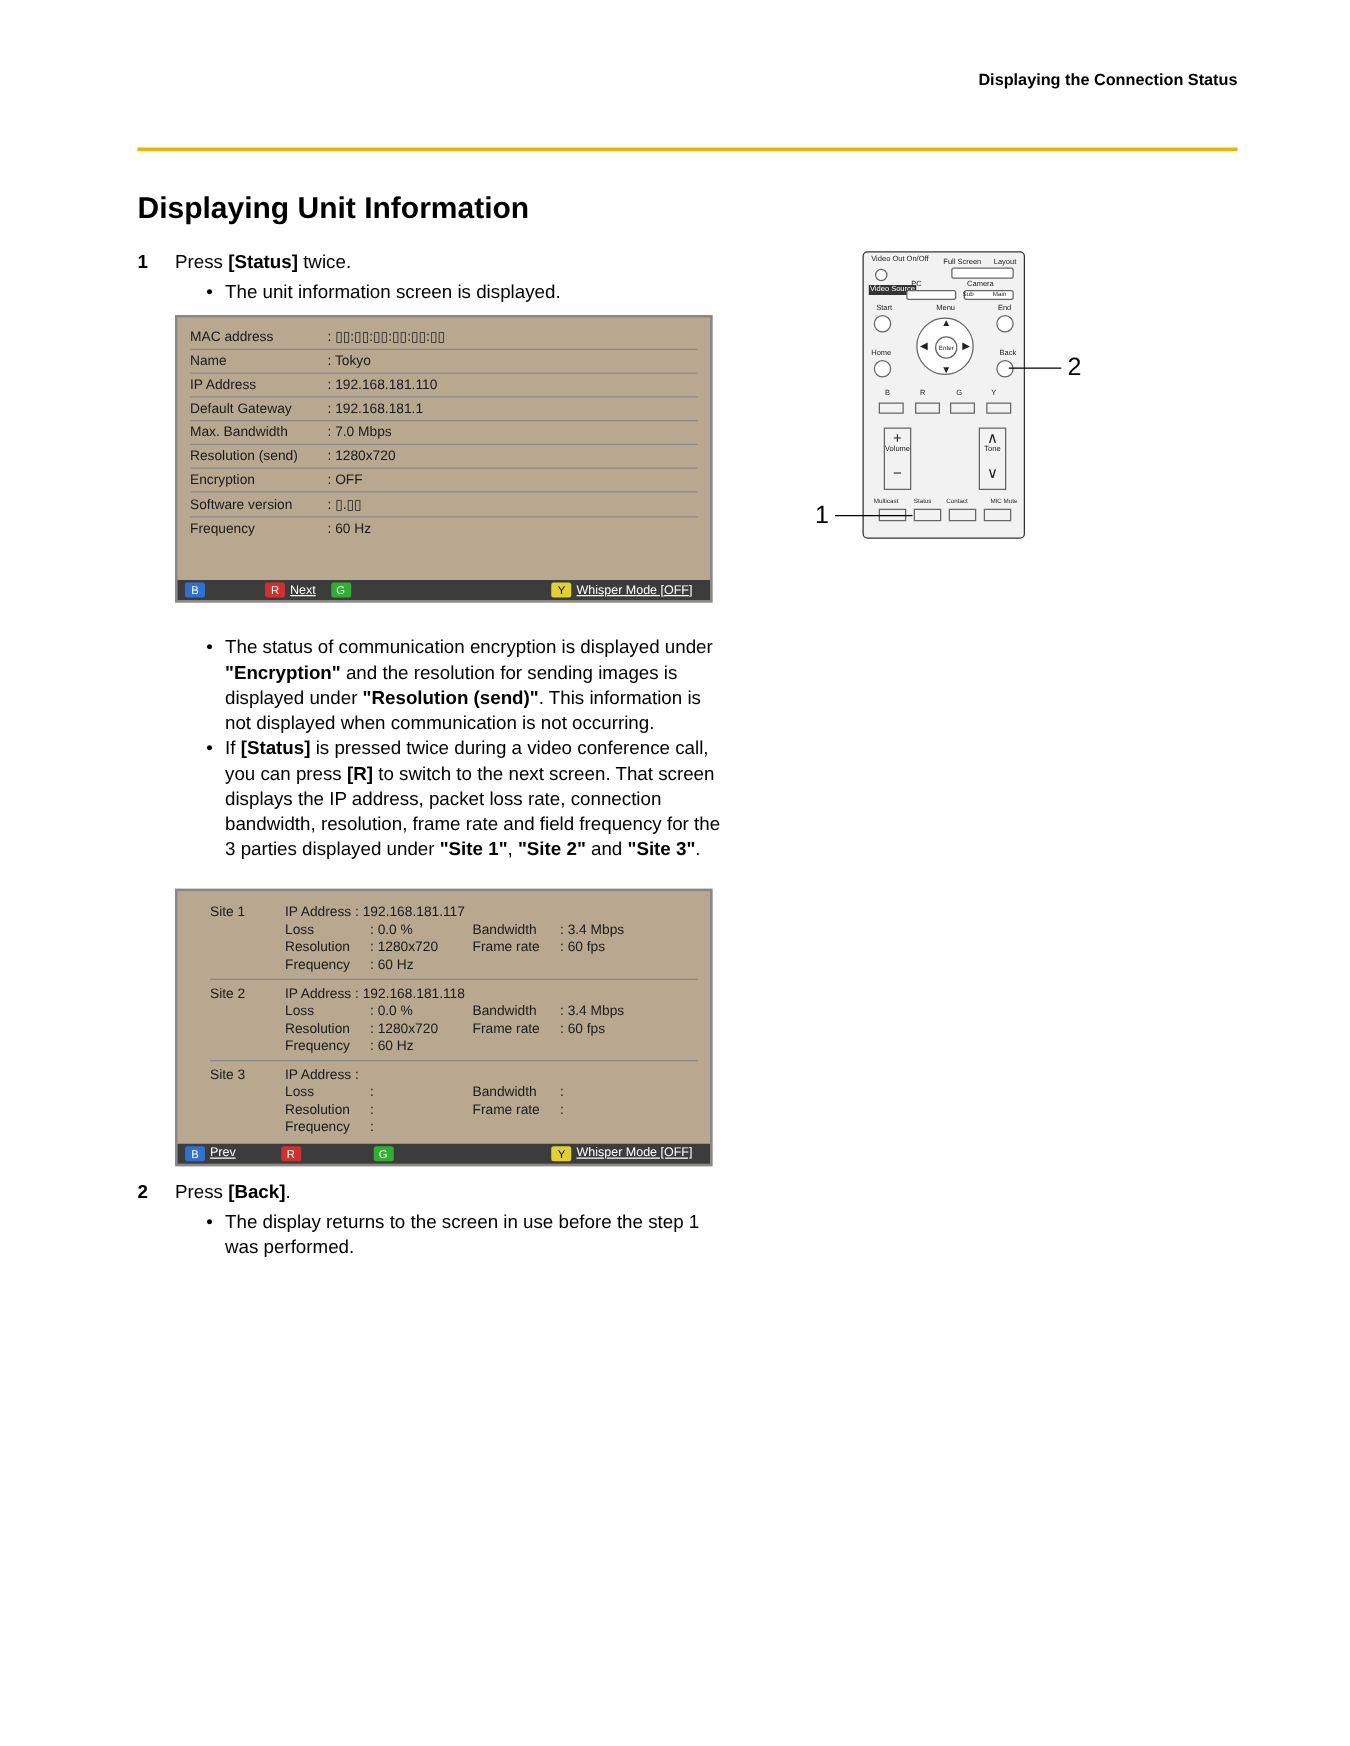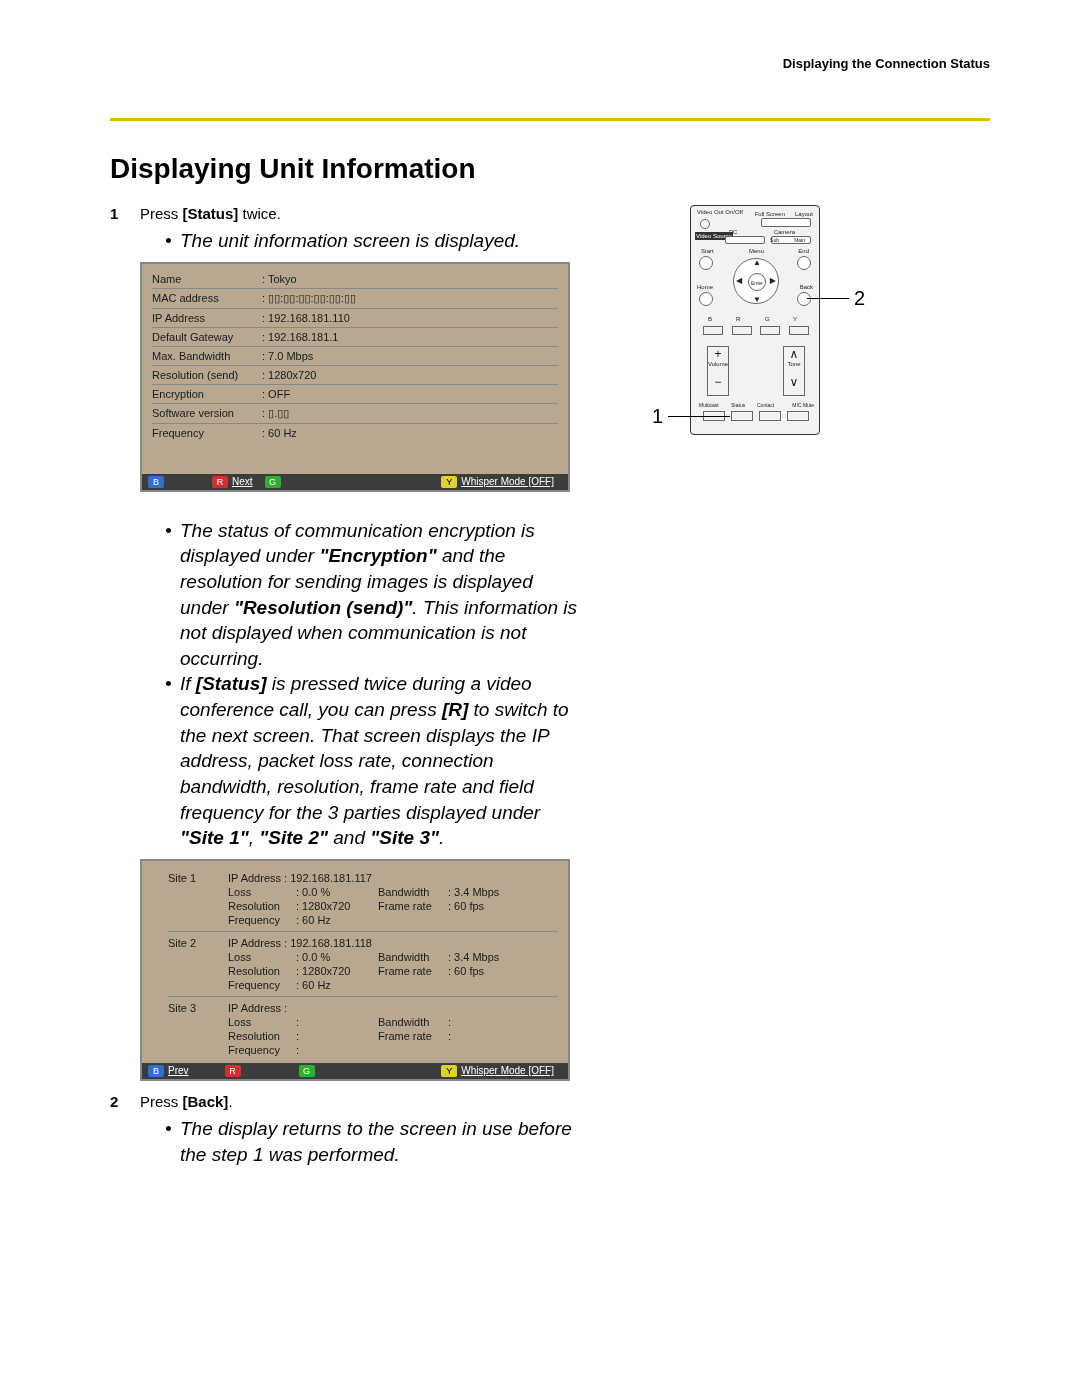--- a/index.html
+++ b/index.html
@@ -1,30 +1,30 @@
 <!DOCTYPE html>
 <html><head>
 <meta charset="utf-8">
 <style>
 * { box-sizing: border-box; margin: 0; padding: 0; }
 body { font-family: Arial, Helvetica, sans-serif; background: #fff; width: 1080px; margin: 0 auto; position: relative; }
 .page { padding: 50px 90px 40px 110px; min-height: 1397px; position: relative; }
 .header-right { position: absolute; top: 56px; right: 90px; font-size: 13px; font-weight: bold; }
 .yellow-rule { height: 3px; background: #e6b800; margin-top: 68px; margin-bottom: 32px; }
-.page-title { font-size: 28px; font-weight: bold; margin-bottom: 20px; }
+.page-title { font-size: 24px; font-weight: bold; margin-bottom: 20px; }
 .content-row { display: flex; gap: 10px; }
 .content-left { flex: 0 0 470px; }
 .content-right { flex: 1; position: relative; }
 .step { display: flex; margin-bottom: 6px; font-size: 15px; }
 .step-num { width: 30px; font-weight: bold; flex-shrink: 0; }
 .step-text { flex: 1; }
-.bullet-list { list-style: none; padding-left: 55px; font-size: 19px; line-height: 1.35; font-style: italic; }
+.bullet-list { list-style: none; padding-left: 55px; font-size: 15px; line-height: 1.35; }
 .bullet-list li { position: relative; padding-left: 15px; margin-bottom: 0; }
 .bullet-list li::before { content: "•"; position: absolute; left: 0; }
-.bullet-list.wider { padding-left: 55px; margin-bottom: 8px; }
+.bullet-list.wider { padding-left: 55px; margin-bottom: 20px; }
 .bullet-list.wider li { margin-bottom: 0; }
 strong { font-weight: bold; }
 
 
 .screenshot { border: 2px solid #888; margin: 8px 0 12px 30px; width: 430px; background: #b8a890; font-size: 11px; color: #1a1a1a; }
 .screenshot.sc2 { width: 430px; }
 .sc-body { padding: 6px 10px 2px 10px; }
 .sc-row { display: flex; border-bottom: 1px solid #888; padding: 3px 0; align-items: center; }
 .sc-label { width: 110px; flex-shrink: 0; }
 .sc-value { flex: 1; }
@@ -88,26 +88,26 @@
           <span>Press </span><strong>[Status]</strong><span> twice.</span>
         </div>
       </div>
       <ul class="bullet-list">
         <li>The unit information screen is displayed.</li>
       </ul>
 
       <div class="screenshot">
         <div class="sc-body">
           <div class="sc-row">
+              <div class="sc-label">MAC address</div>
+              <div class="sc-value">: ▯▯:▯▯:▯▯:▯▯:▯▯:▯▯</div>
+            </div>
+          <div class="sc-row">
               <div class="sc-label">Name</div>
               <div class="sc-value">: Tokyo</div>
-            </div>
-          <div class="sc-row">
-              <div class="sc-label">MAC address</div>
-              <div class="sc-value">: ▯▯:▯▯:▯▯:▯▯:▯▯:▯▯</div>
             </div>
           <div class="sc-row">
               <div class="sc-label">IP Address</div>
               <div class="sc-value">: 192.168.181.110</div>
             </div>
           <div class="sc-row">
               <div class="sc-label">Default Gateway</div>
               <div class="sc-value">: 192.168.181.1</div>
             </div>
           <div class="sc-row">

